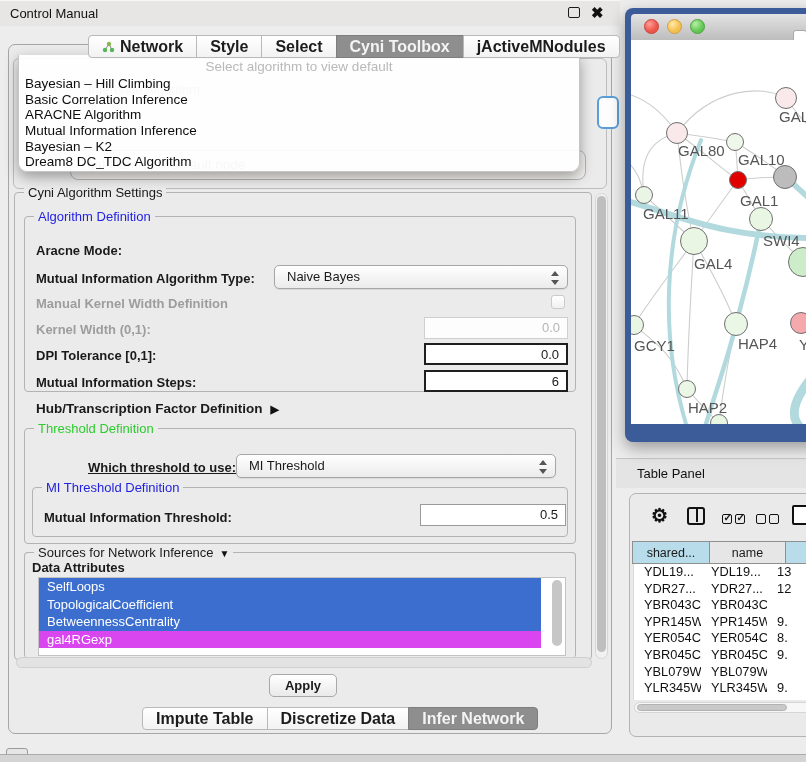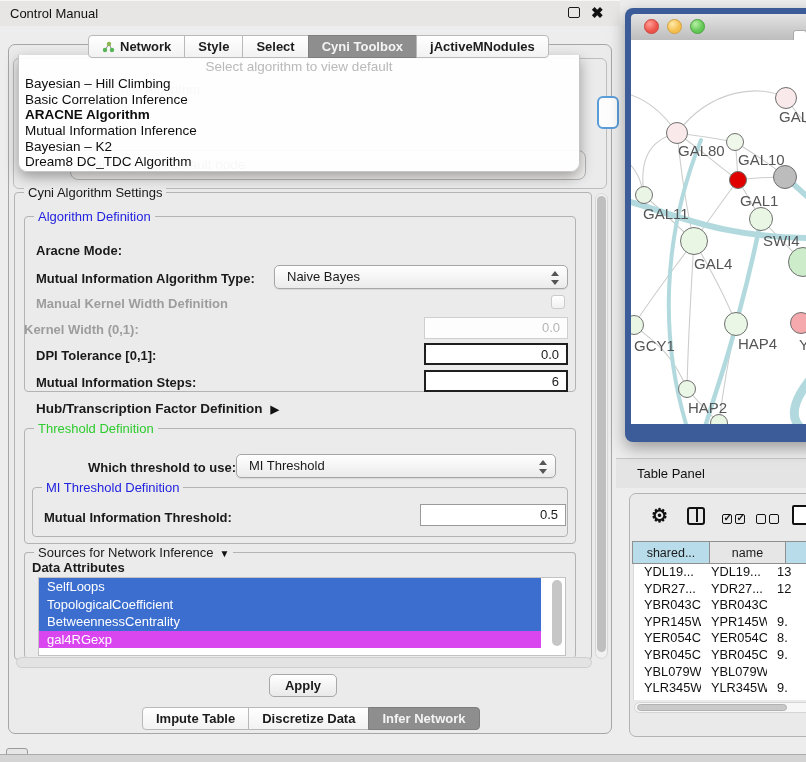--- a/index.html
+++ b/index.html
@@ -11,40 +11,40 @@
   
   .titlebar{left:0;top:6;width:620px;height:26px;background:#e8e6e4;border-top:1px solid #f6f6f6;}
   .titlebar .ttl{position:absolute;left:10px;top:0;line-height:26px;font-size:13px;color:#111;}
   .float-btn{position:absolute;left:568px;top:7px;width:12px;height:11px;border:1.5px solid #1a1a1a;border-radius:2px;background:transparent;}
   .close-btn{position:absolute;left:591px;top:1px;font-size:15px;font-weight:bold;color:#111;line-height:24px;}
 
   .main-panel{left:8px;top:44px;width:604px;height:690px;background:#ebebeb;border:1px solid #a6a6a6;border-radius:7px;}
 
   .tabbar{display:flex;align-items:stretch;height:23px;z-index:6;}
   .tab{display:flex;align-items:center;gap:5px;padding:0 13px;background:linear-gradient(#ffffff,#f2f2f2);
-       border:1px solid #b9b9b9;margin-left:-1px;font-weight:bold;font-size:13px;color:#1c1c1c;white-space:nowrap;}
+       border:1px solid #b9b9b9;margin-left:-1px;font-weight:bold;font-size:16px;color:#1c1c1c;white-space:nowrap;}
   .tab:first-child{border-radius:4px 0 0 4px;margin-left:0;}
   .tab:last-child{border-radius:0 4px 4px 0;}
   .tab.selected{background:#8e8e8e;border-color:#7e7e7e;color:#f4f4f4;}
   .net-icon svg{display:block;}
 
   
   .ghost-group{left:13px;top:58px;width:594px;height:131px;border:1px solid #bdbdbd;border-radius:6px;z-index:1;background:#ebebeb;}
   .ghost-combo{left:70px;top:150px;width:516px;height:30px;border:1.5px solid #b5b5b5;border-radius:8px;background:#f1f0ee;z-index:1;
                font-size:13.5px;color:#8c8c8c;line-height:28px;padding-left:16px;}
   .ghost-label{left:88px;top:82px;font-size:13px;color:rgba(0,0,0,0.35);z-index:1;}
   .focus-sliver{left:597px;top:96px;width:22px;height:33px;border:2px solid #5b9dd9;border-radius:6px;background:#fdfdfd;z-index:2;}
 
   
   .popup{left:18px;top:55px;width:562px;height:117px;background:rgba(255,255,255,0.93);
          border:1px solid #c6c6c6;border-top:none;border-radius:0 0 9px 9px;
          box-shadow:0 5px 14px rgba(0,0,0,0.35);z-index:5;}
   .popup .prompt{text-align:center;color:#b9b9b9;font-size:13.5px;padding-top:4px;height:21px;}
   .dd-item{font-size:13.5px;height:15.7px;line-height:15.7px;padding-left:6px;color:#0d0d0d;white-space:nowrap;}
-  .dd-item.em{font-weight:bold;}
+  .dd-item.em{font-weight:normal;}
 
   
   .group{border:1px solid #b3b3b3;border-radius:4px;background:transparent;z-index:3;}
   .gtitle{position:absolute;top:-8px;left:9px;background:#ebebeb;padding:0 4px;font-size:13px;white-space:nowrap;}
   .lbl{position:absolute;font-size:13px;font-weight:bold;color:#1a1a1a;white-space:nowrap;z-index:4;}
   .lbl.dis{color:#9d9d9d;}
   .combo{position:absolute;height:24px;background:linear-gradient(#ffffff,#ebebeb);border:1px solid #a6a6a6;border-radius:5px;
          font-size:13px;line-height:22px;padding:0 24px 0 12px;box-shadow:0 1px 1px rgba(0,0,0,0.08);z-index:4;}
   .steppers{position:absolute;right:8px;top:4px;width:8px;height:16px;}
   .steppers i{position:absolute;left:0;width:0;height:0;border-left:4px solid transparent;border-right:4px solid transparent;}
@@ -177,35 +177,35 @@
   <div class="abs lbl" style="left:36px;top:271px;">Mutual Information Algorithm Type:</div>
   <div class="abs combo" style="left:274px;top:265px;width:294px;">
     <span>Naive Bayes</span>
     <span class="steppers">
         <i class="up"></i>
         <i class="dn"></i>
       </span>
   </div>
   <div class="abs lbl dis" style="left:36px;top:296px;">Manual Kernel Width Definition</div>
   <div class="abs checkbox" style="left:551px;top:295px;"></div>
-  <div class="abs lbl dis" style="left:24px;top:322px;">Kernel Width (0,1):</div>
+  <div class="abs lbl dis" style="left:36px;top:322px;">Kernel Width (0,1):</div>
   <div class="abs tinput dis" style="left:424px;top:317px;width:144px;">0.0</div>
   <div class="abs lbl" style="left:36px;top:348px;">DPI Tolerance [0,1]:</div>
   <div class="abs tinput strong" style="left:424px;top:343px;width:144px;">0.0</div>
   <div class="abs lbl" style="left:36px;top:375px;">Mutual Information Steps:</div>
   <div class="abs tinput strong" style="left:424px;top:370px;width:144px;">6</div>
 
   <div class="abs lbl" style="left:36px;top:401px;font-size:13.5px;">
     <span>Hub/Transcription Factor Definition</span><span class="arrow-right">▶</span>
   </div>
 
   <div class="abs group" style="left:24px;top:428px;width:552px;height:116px;">
     <span class="gtitle" style="color:#2ecc2e;">Threshold Definition</span>
   </div>
-  <div class="abs lbl" style="left:88px;top:460px;">Which threshold to use:</div>
+  <div class="abs lbl" style="left:88px;top:460px;text-decoration:underline;">Which threshold to use:</div>
   <div class="abs combo" style="left:236px;top:454px;width:320px;">
     <span>MI Threshold</span>
     <span class="steppers">
         <i class="up"></i>
         <i class="dn"></i>
       </span>
   </div>
   <div class="abs group" style="left:32px;top:487px;width:536px;height:50px;">
     <span class="gtitle" style="color:#2222e0;">MI Threshold Definition</span>
   </div>

